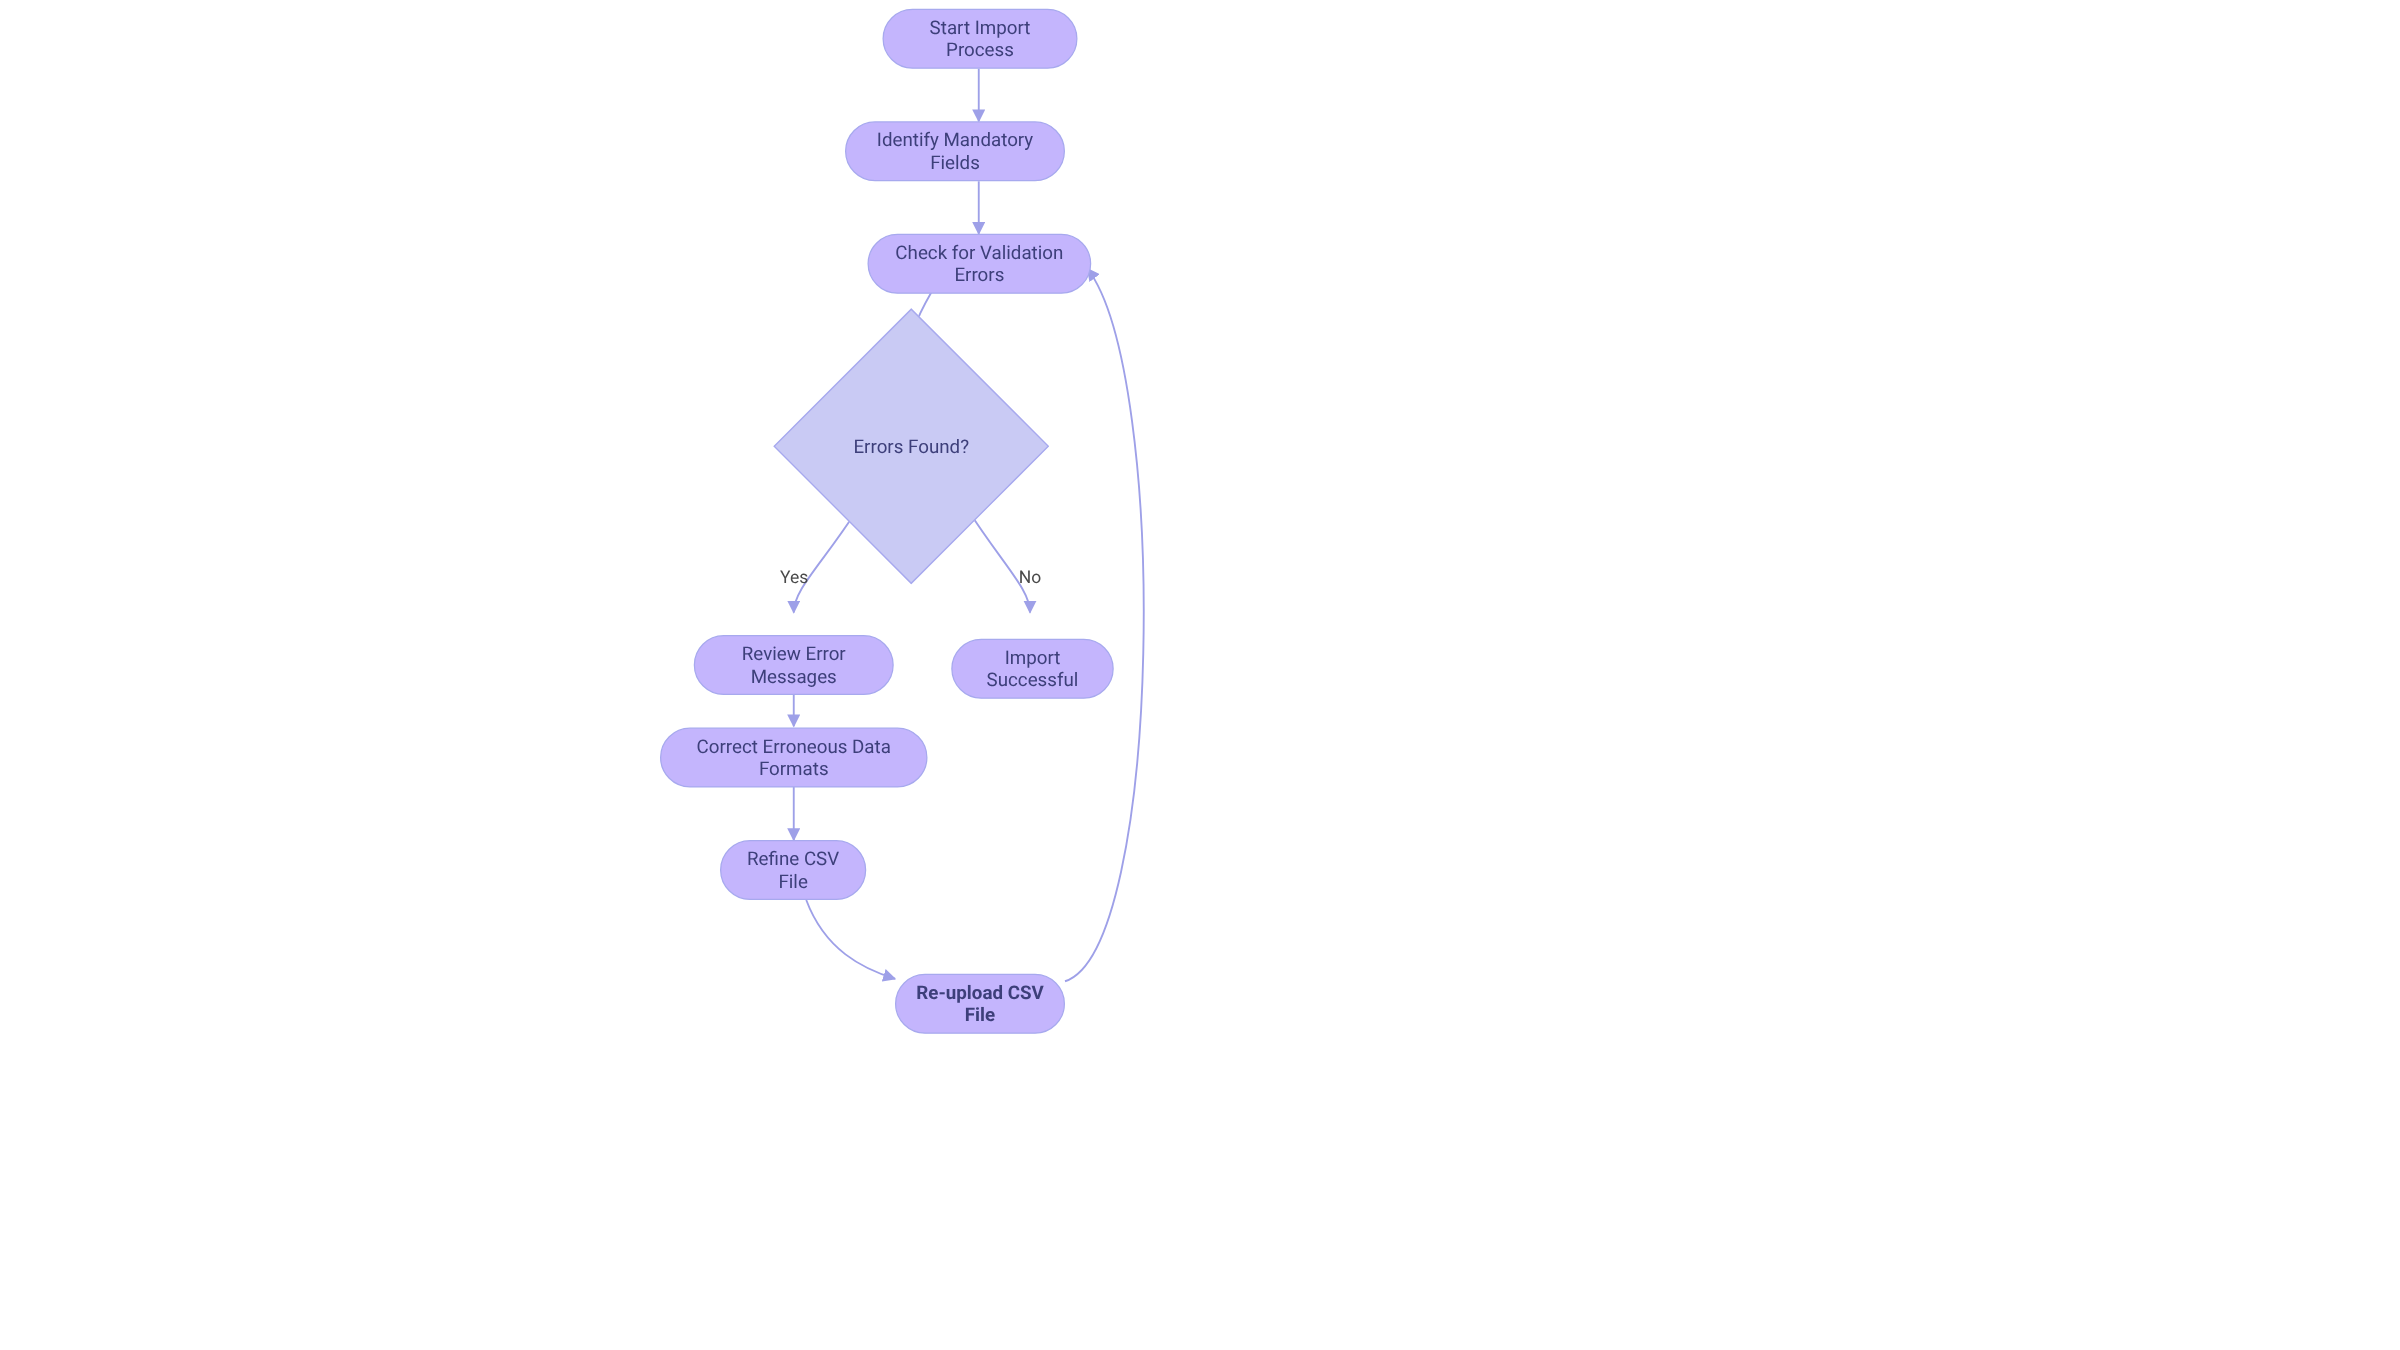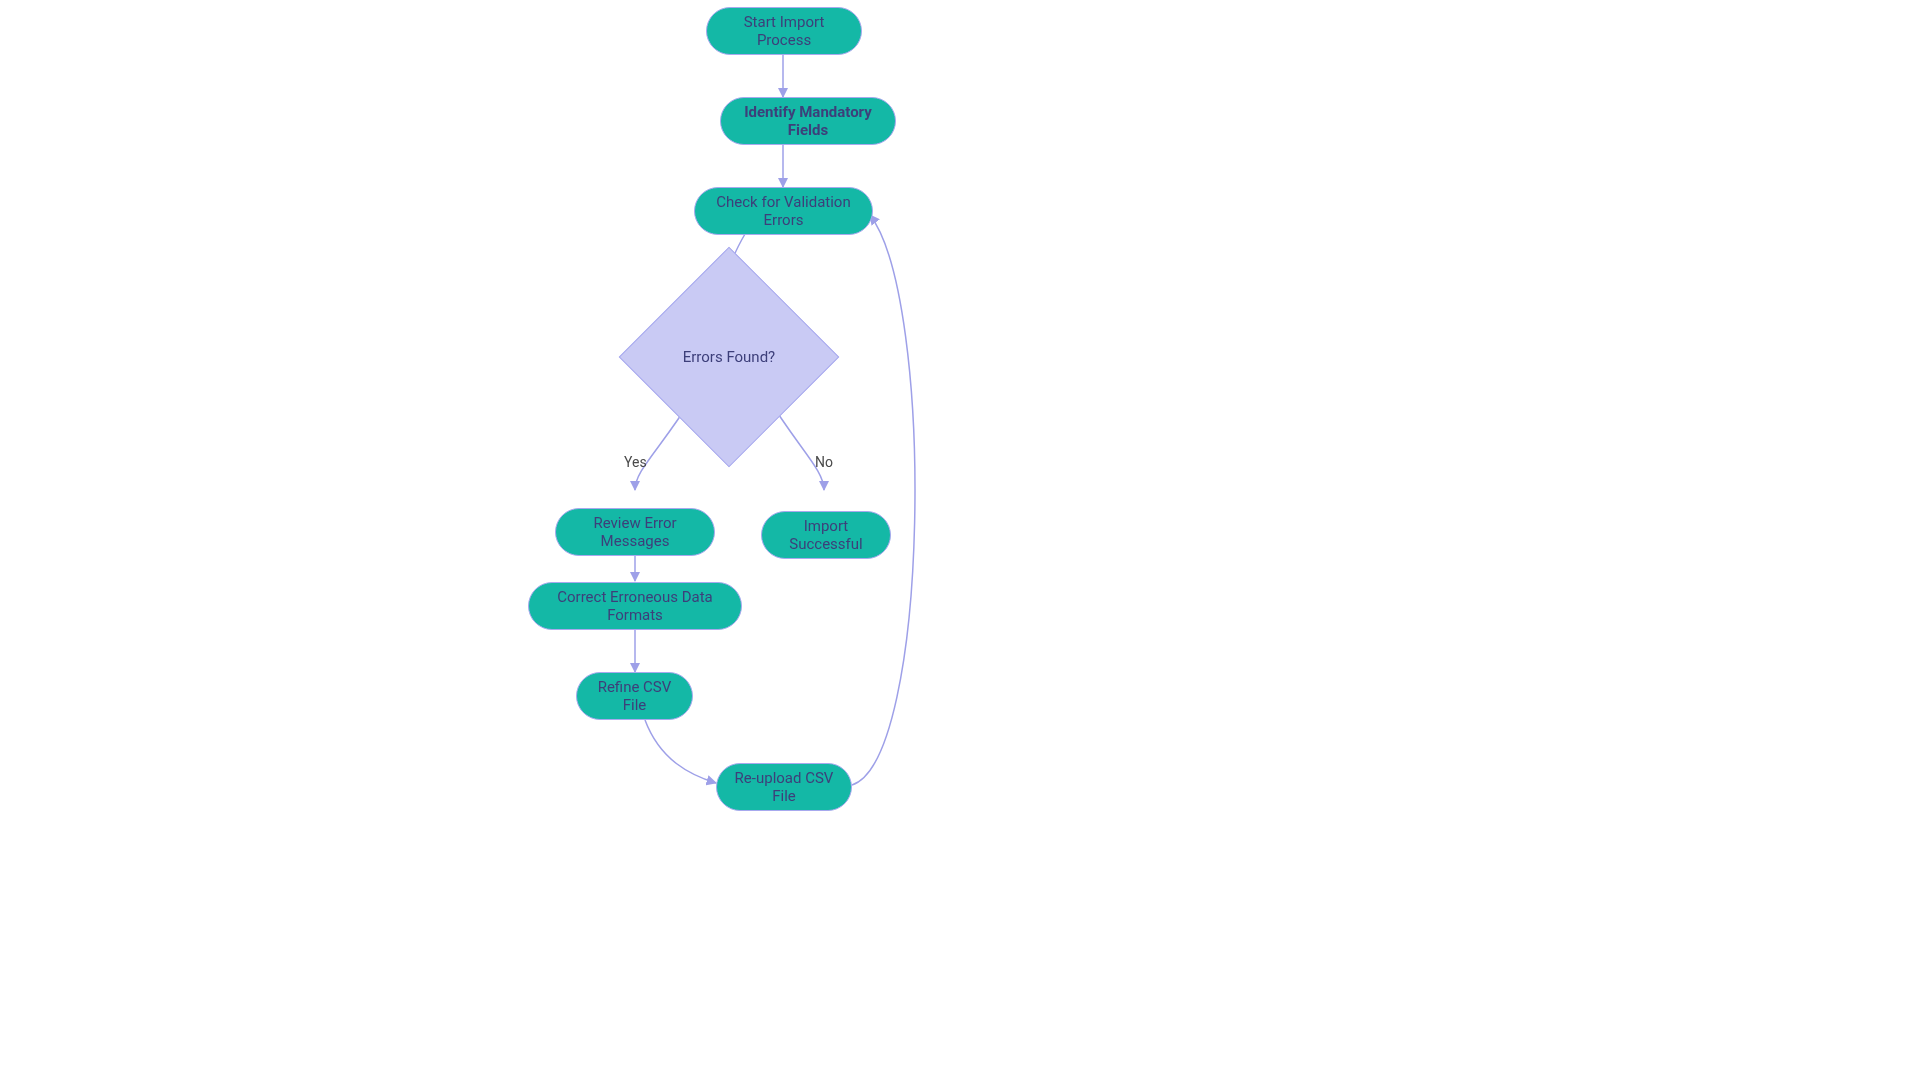--- a/index.html
+++ b/index.html
@@ -19,21 +19,21 @@
   svg.edges {
     position: absolute;
     left: 0;
     top: 0;
     width: 1920px;
     height: 1080px;
     pointer-events: none;
   }
   .node {
     position: absolute;
-    background: #14b8a6;
+    background: #c4b5fd;
     border: 1px solid #a7a9ee;
     color: #3d3f7a;
     font-size: 15px;
     display: flex;
     align-items: center;
     justify-content: center;
     text-align: center;
     box-sizing: border-box;
     padding: 0 14px;
   }
@@ -98,21 +98,21 @@
 
     <path d="M 645 720 C 660 760, 690 775, 716 783" stroke="#9ea0e8" stroke-width="1.5" fill="none" marker-end="url(#arrow)"></path>
 
     <path d="M 852 785 C 930 760, 935 300, 870 215" stroke="#9ea0e8" stroke-width="1.5" fill="none" marker-end="url(#arrow)"></path>
   </svg>
 
   <div class="node pill" style="left:706px; top:7px;  width:156px;">
     <span>Start Import Process</span>
   </div>
 
-  <div class="node pill" style="left:720px; top:97px; width:176px;font-weight:bold;">
+  <div class="node pill" style="left:676px; top:97px; width:176px;">
     <span>Identify Mandatory Fields</span>
   </div>
 
   <div class="node pill" style="left:694px; top:187px; width:179px;">
     <span>Check for Validation Errors</span>
   </div>
 
   <div class="diamond-wrap" style="left:651px; top:279px;text-align:right;">
     <div class="diamond"></div>
     <div class="diamond-label">Errors Found?</div>
@@ -127,20 +127,20 @@
   </div>
 
   <div class="node pill" style="left:528px; top:582px; width:214px;">
     <span>Correct Erroneous Data Formats</span>
   </div>
 
   <div class="node pill" style="left:576px; top:672px; width:117px;">
     <span>Refine CSV File</span>
   </div>
 
-  <div class="node pill" style="left:716px; top:763px; width:136px;">
+  <div class="node pill" style="left:716px; top:779px; width:136px;font-weight:bold;">
     <span>Re-upload CSV File</span>
   </div>
 
   <div class="edge-label" style="left:624px; top:454px;">Yes</div>
   <div class="edge-label" style="left:815px; top:454px;">No</div>
 
 </div>
 
 </body></html>

